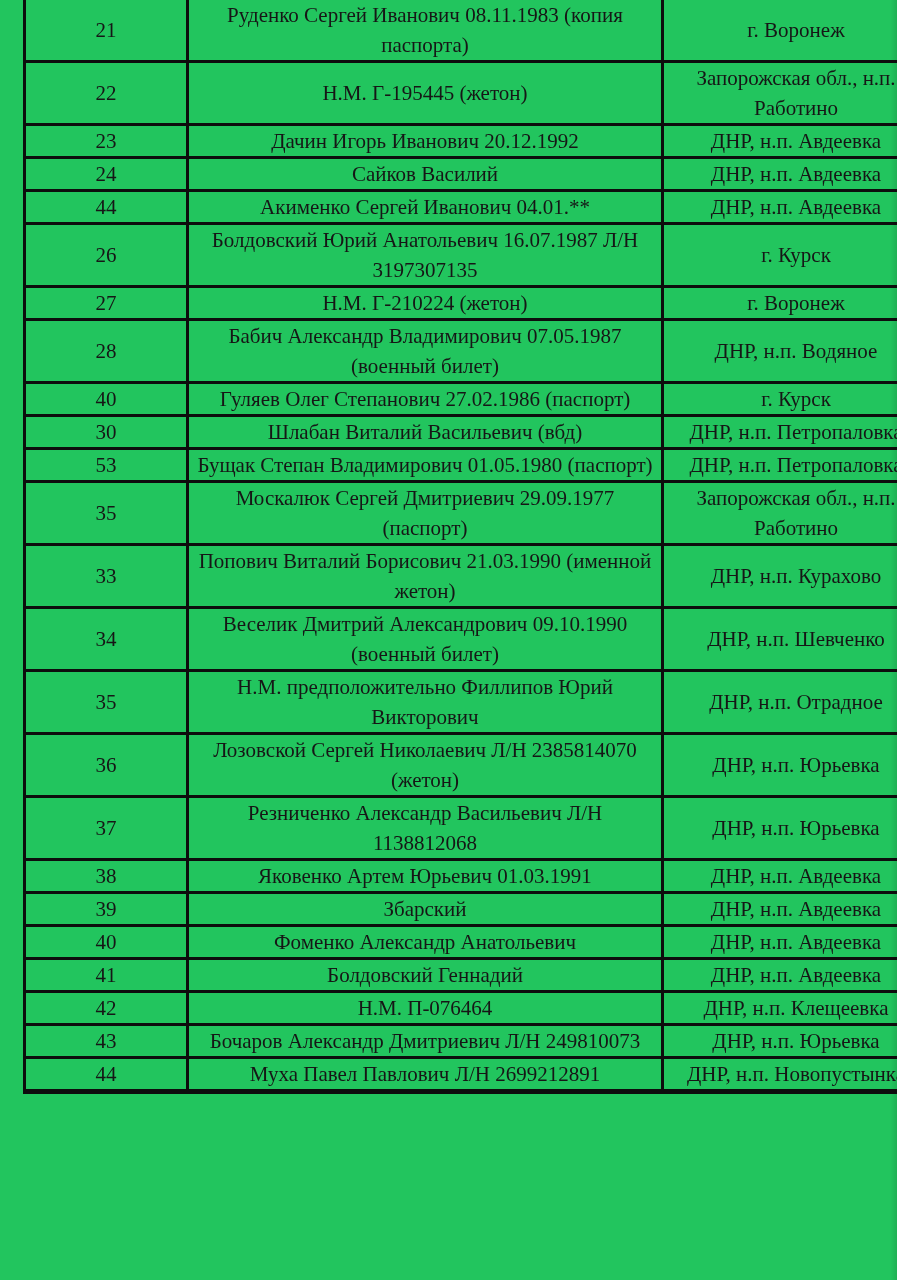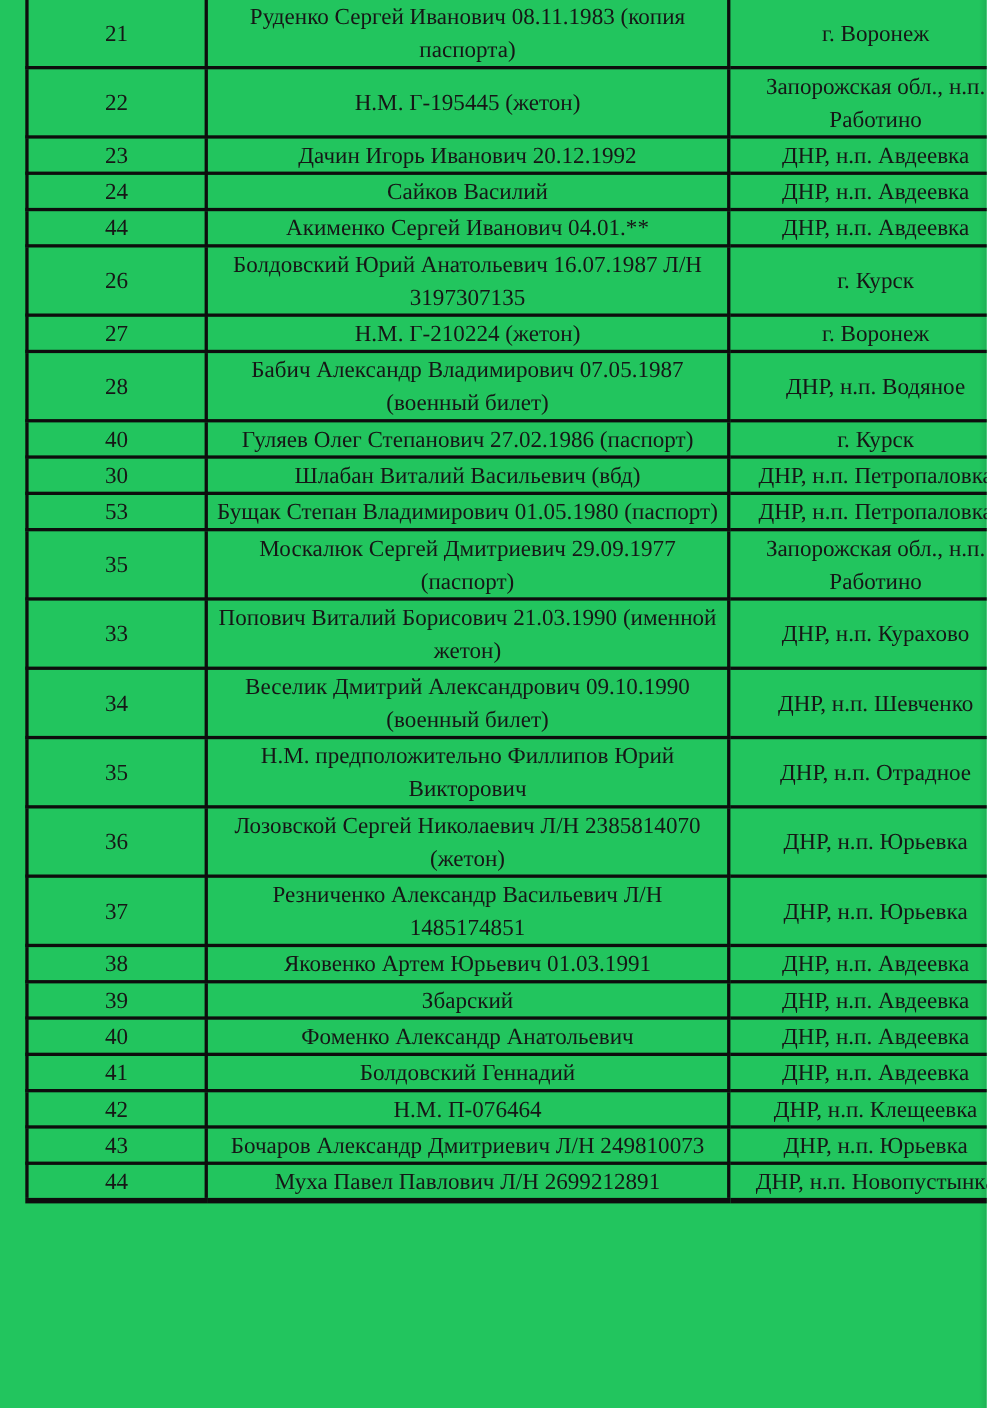--- a/index.html
+++ b/index.html
@@ -136,21 +136,21 @@
           <td class="col-name">Н.М. предположительно Филлипов Юрий Викторович</td>
           <td class="col-loc">ДНР, н.п. Отрадное</td>
         </tr>
         <tr>
           <td class="col-num">36</td>
           <td class="col-name">Лозовской Сергей Николаевич Л/Н 2385814070 (жетон)</td>
           <td class="col-loc">ДНР, н.п. Юрьевка</td>
         </tr>
         <tr>
           <td class="col-num">37</td>
-          <td class="col-name">Резниченко Александр Васильевич Л/Н 1485174851</td>
+          <td class="col-name">Резниченко Александр Васильевич Л/Н 1138812068</td>
           <td class="col-loc">ДНР, н.п. Юрьевка</td>
         </tr>
         <tr>
           <td class="col-num">38</td>
           <td class="col-name">Яковенко Артем Юрьевич 01.03.1991</td>
           <td class="col-loc">ДНР, н.п. Авдеевка</td>
         </tr>
         <tr>
           <td class="col-num">39</td>
           <td class="col-name">Збарский</td>

